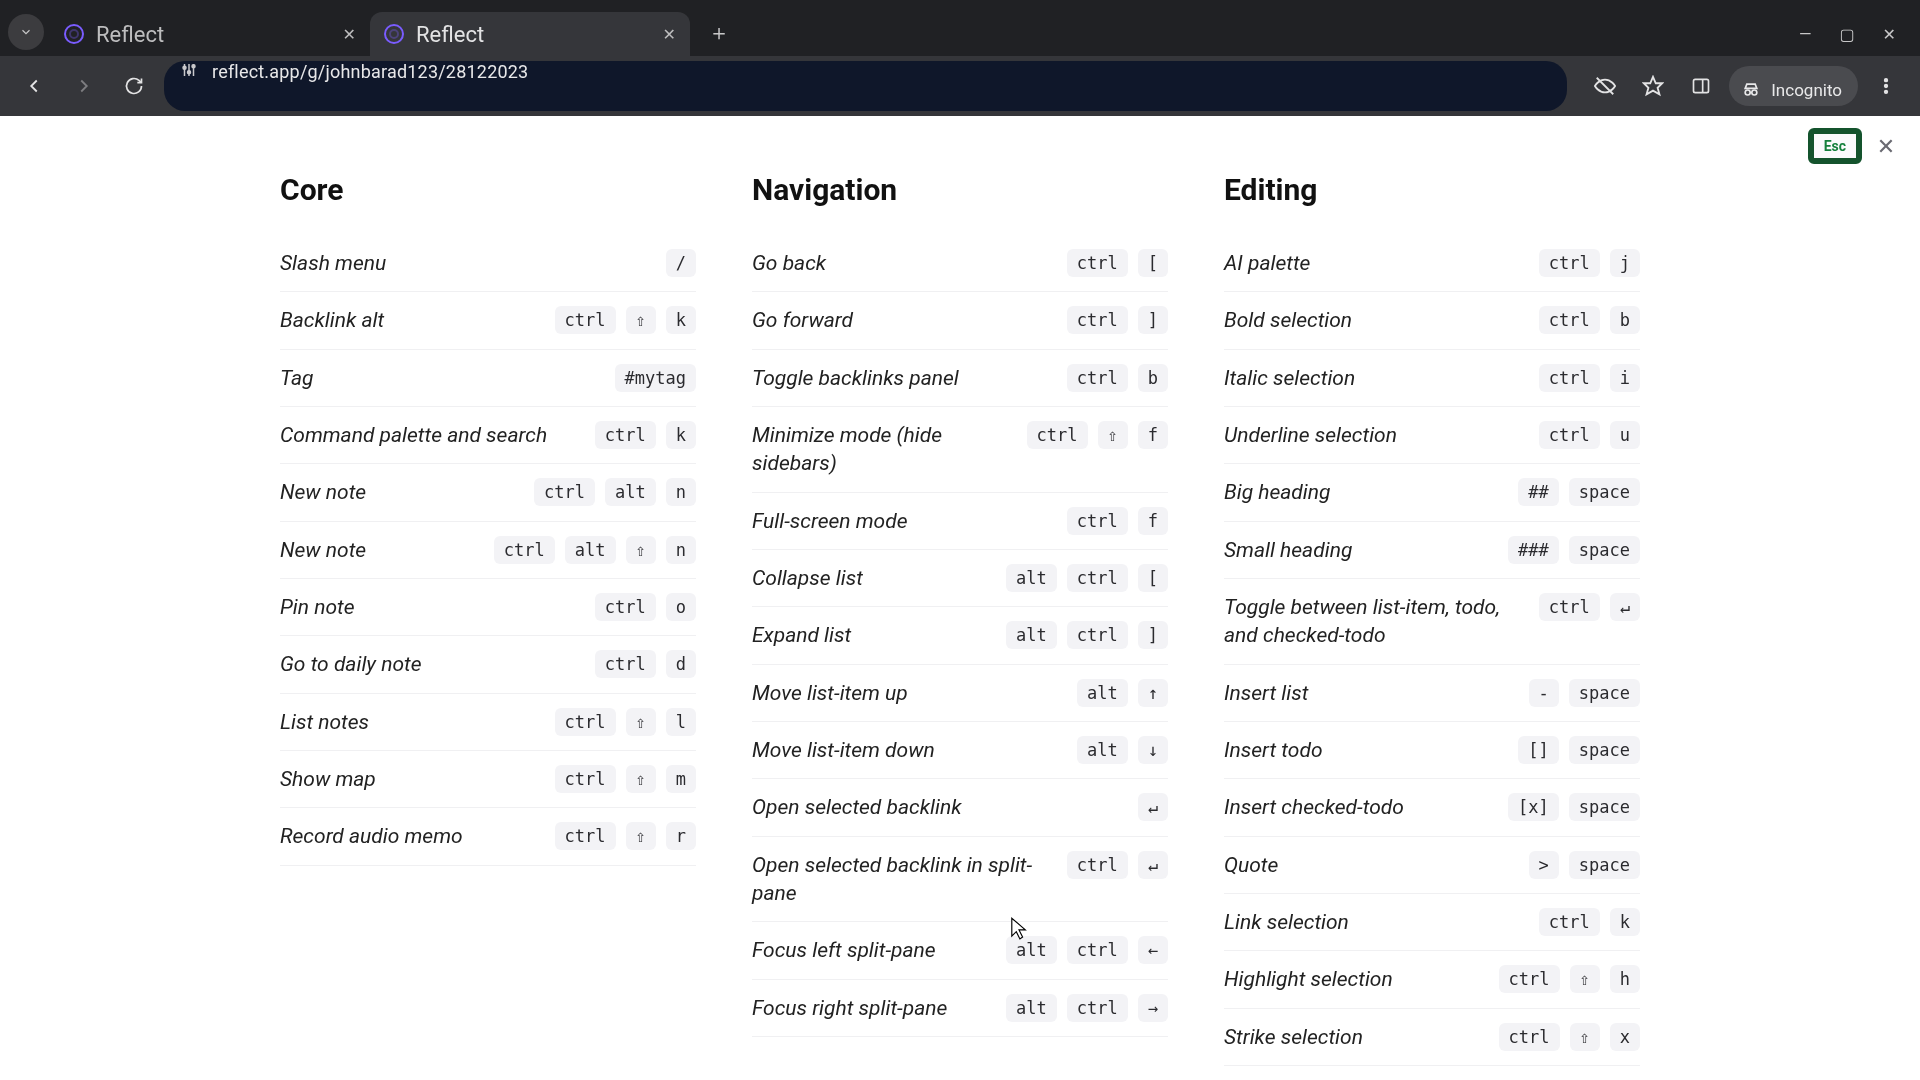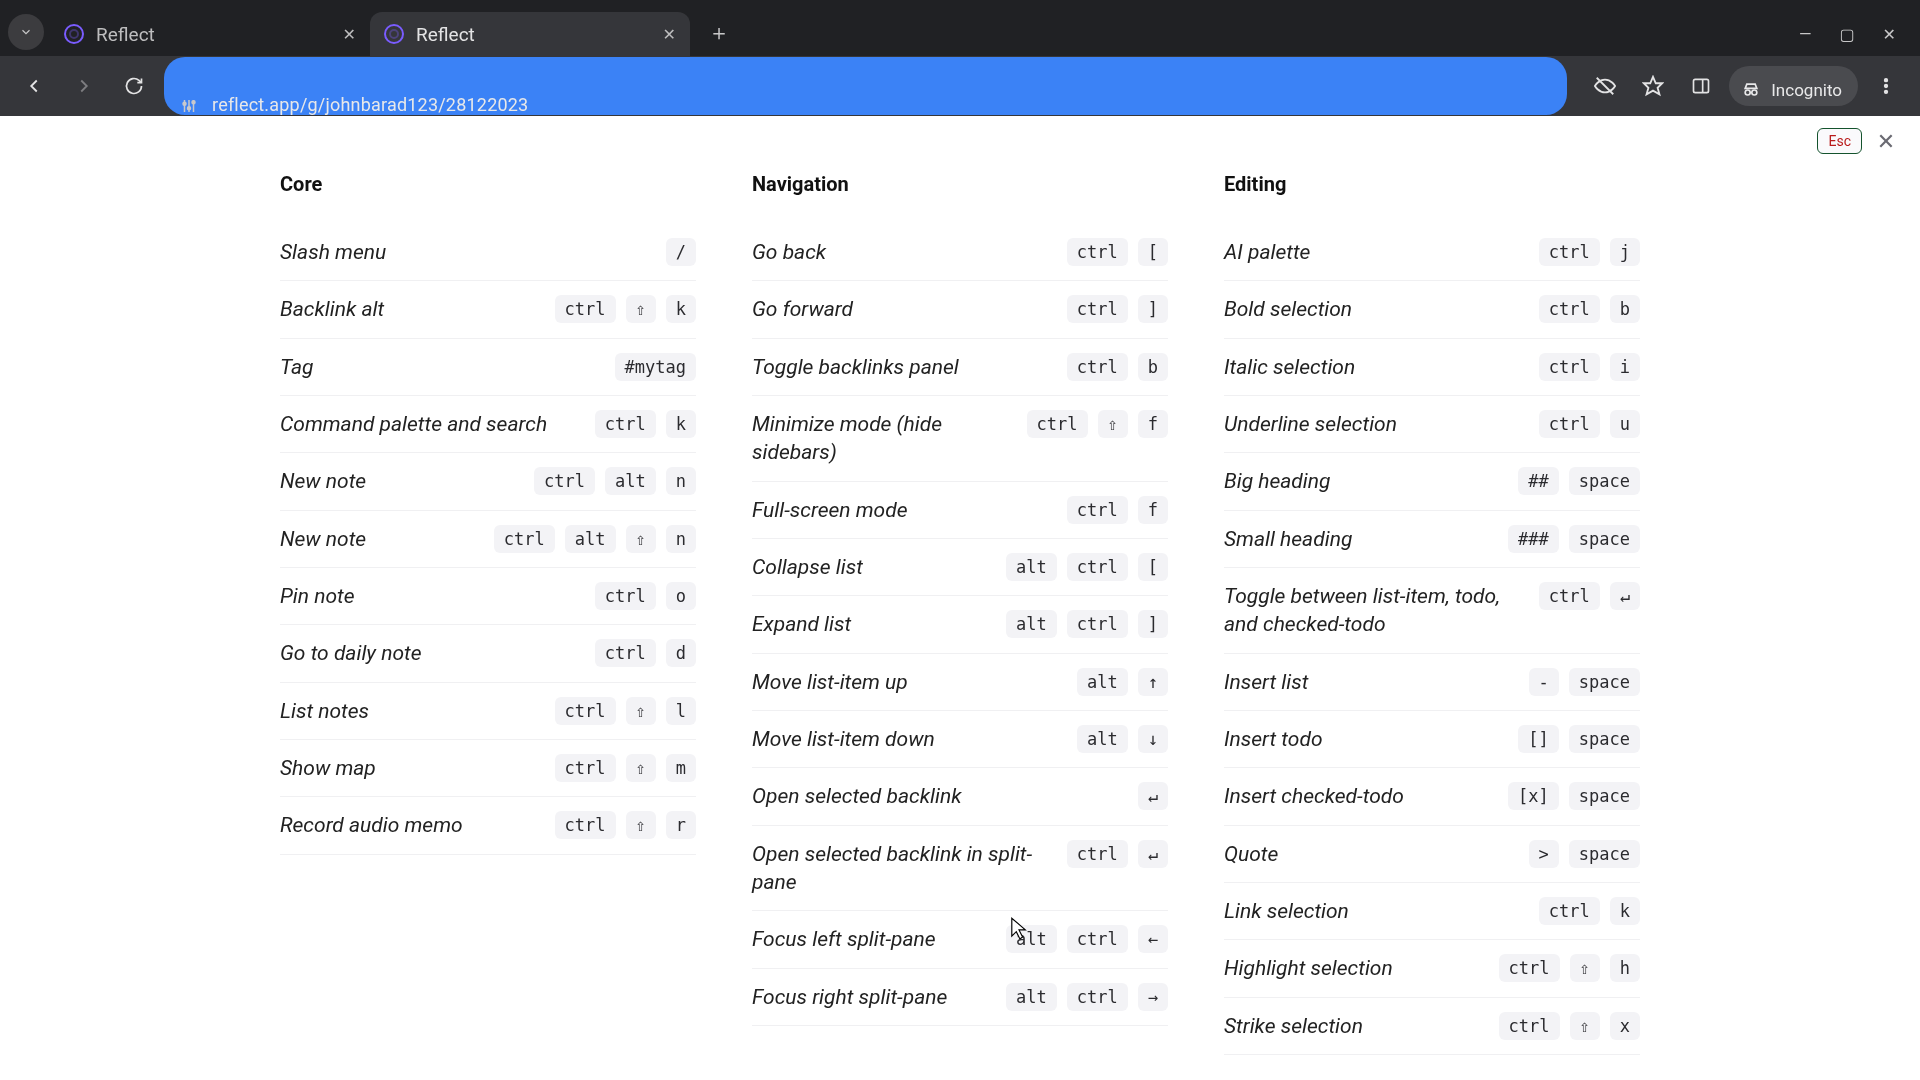--- a/index.html
+++ b/index.html
@@ -43,21 +43,21 @@
   .tab .favicon {
     width:20px; height:20px; border-radius:50%;
     border:2px solid #7a5cff;
     position:relative;
     flex:0 0 auto;
   }
   .tab .favicon::after{
     content:""; position:absolute; inset:3px; border-radius:50%;
     border:2px solid #7a5cff55;
   }
-  .tab .title { font-size:19px; flex:1; white-space:nowrap; overflow:hidden; text-overflow:ellipsis;}
+  .tab .title { font-size:22px; flex:1; white-space:nowrap; overflow:hidden; text-overflow:ellipsis;}
   .tab .close { color:#bdbdbe; font-size:16px; }
   .newtab { color:#c7c7c8; font-size:22px; padding:0 14px 8px 18px; }
   .winctrl { margin-left:auto; display:flex; gap:28px; color:#c7c7c8; padding:0 14px 12px 0; align-items:center;}
   .winctrl span{ font-size:16px; }
 
   .addrbar {
     height: 60px;
     background:#35363a;
     display:flex; align-items:center;
     padding:0 14px;
@@ -65,24 +65,24 @@
   }
   .iconbtn {
     width:40px; height:40px;
     display:flex; align-items:center; justify-content:center;
     color:#e3e3e4;
     border-radius:50%;
   }
   .iconbtn.dim { color:#7d7d80; }
   .urlbox {
     flex:1;
-    height:58px;
-    background:#3b82f6;
+    height:50px;
+    background:#0f172a;
     border-radius:21px;
-    display:flex; align-items:flex-end;
+    display:flex; align-items:flex-start;
     padding:0 16px;
     gap:14px;
     color:#e3e3e4;
   }
   .urlbox .url { font-size:18px; color:#e8e8e9; letter-spacing:.2px;}
   .right-icons{ display:flex; align-items:center; gap:8px; margin-left:8px;}
   .incog-chip{
     height:40px; padding:8px 16px 0 12px;
     background:#4a4b4f;
     border-radius:20px;
@@ -95,36 +95,37 @@
     position:relative;
     background:#fff;
     height: calc(1080px - 116px);
     overflow:hidden;
   }
   .close-box{
     position:absolute; top:12px; right:20px;
     display:flex; align-items:center; gap:10px;
   }
   .esc-pill{
-    border:1px solid #14532d; border-radius:6px;
-    padding:4px 10px; font-size:14px; color:#b91c1c;
+    border:6px solid #14532d; border-radius:6px;
+    padding:4px 10px; font-size:14px; color:#15803d;
     background:#fafafc;
+    font-weight:bold;
   }
   .close-x{
     color:#6a6a72; font-size:22px; width:28px; text-align:center;
   }
 
   .columns{
     display:grid;
     grid-template-columns: 1fr 1fr 1fr;
     gap: 56px;
     padding: 56px 280px 0 280px;
   }
   .col h2{
-    font-size:20px; font-weight:700; color:#111;
+    font-size:30px; font-weight:700; color:#111;
     margin-bottom:28px;
   }
   .row{
     display:flex; align-items:flex-start;
     justify-content:space-between;
     gap:20px;
     padding:14px 0;
     border-bottom:1px solid #f0f0f2;
   }
   .row .label{

